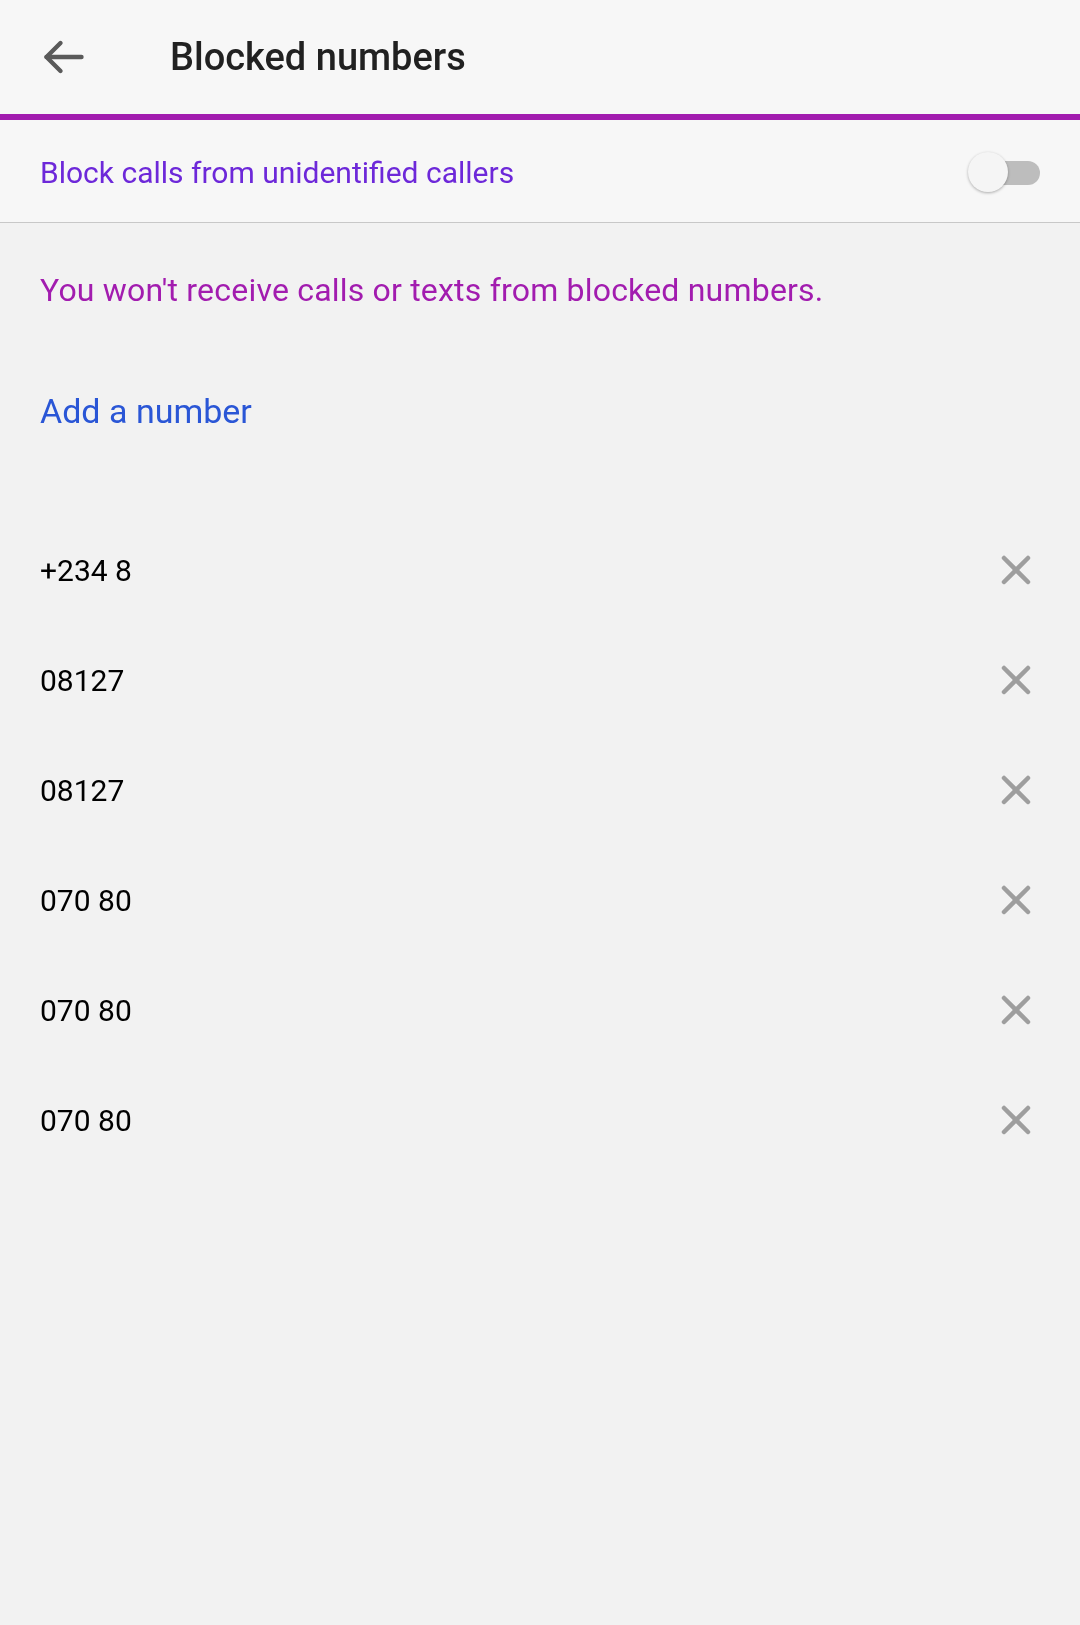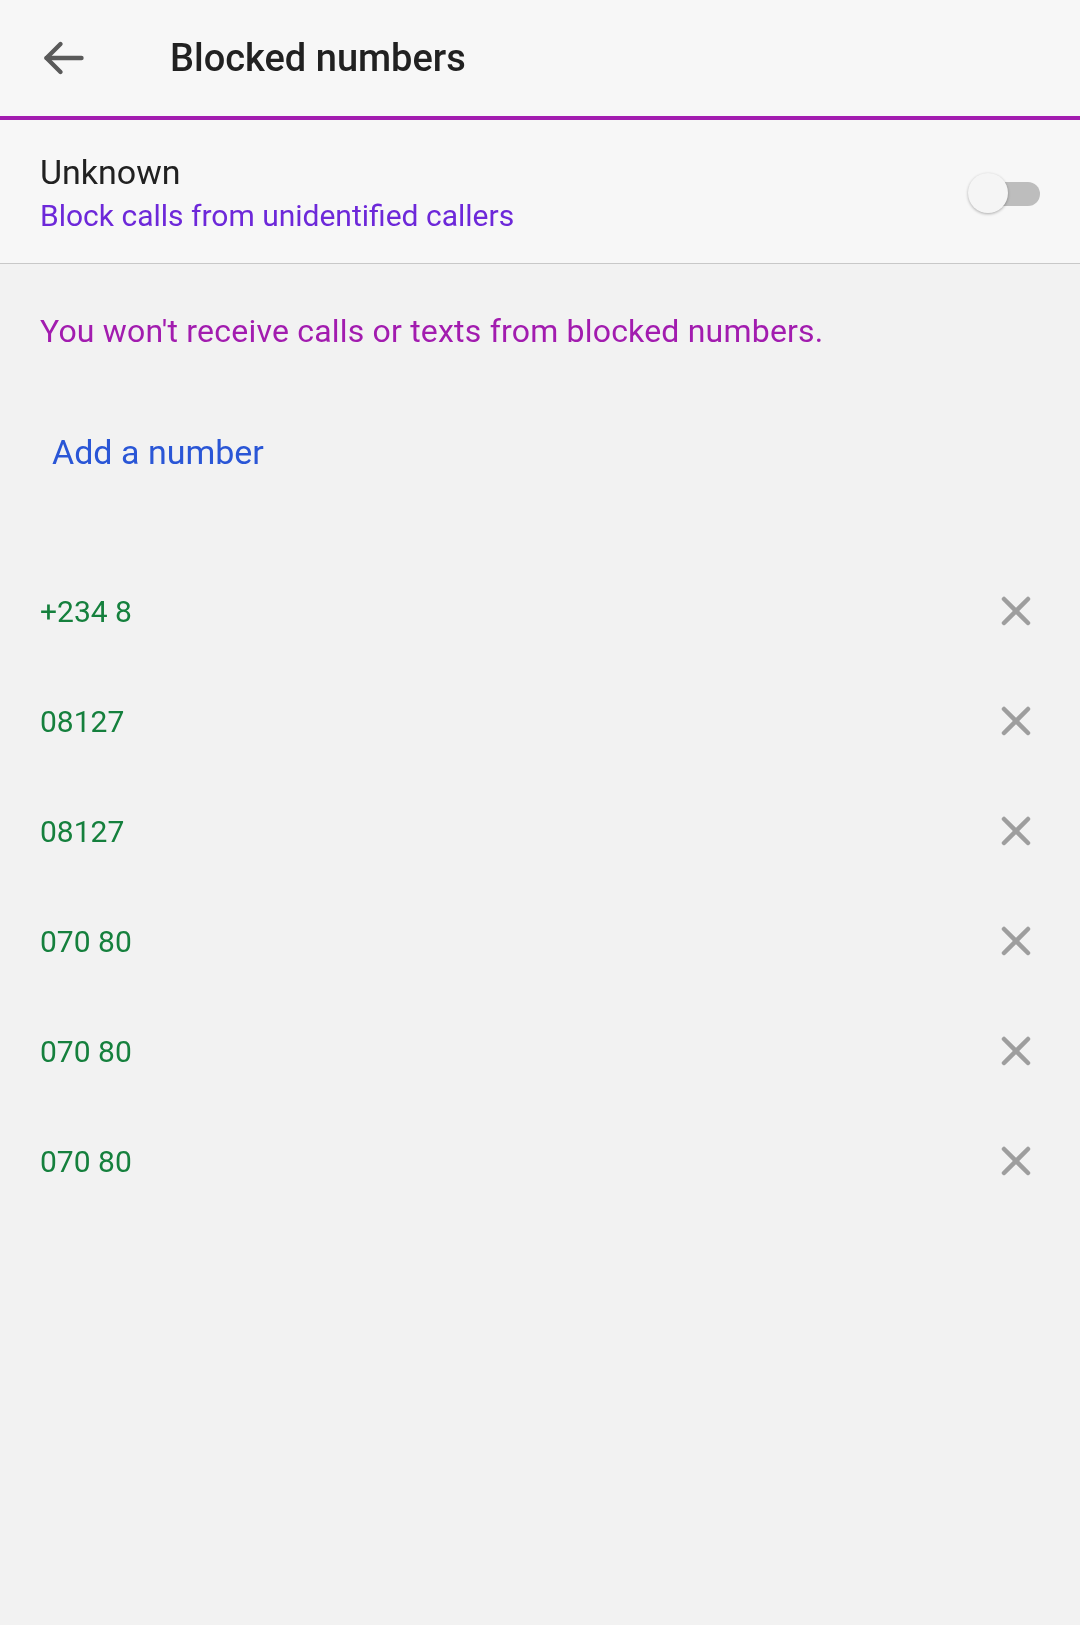--- a/index.html
+++ b/index.html
@@ -13,21 +13,21 @@
       height: 1625px;
       background: #f2f2f2;
       color: #212121;
     }
     .header {
       display: flex;
       align-items: center;
       height: 120px;
       background: #f7f7f7;
       padding: 0 40px;
-      border-bottom: 4px solid #a21caf;
+      border-bottom: 6px solid #a21caf;
     }
     .back-btn {
       width: 48px;
       height: 48px;
       display: flex;
       align-items: center;
       justify-content: center;
       cursor: pointer;
     }
     .back-btn svg {
@@ -90,38 +90,38 @@
       border-radius: 50%;
       box-shadow: 0 1px 3px rgba(0,0,0,0.3);
     }
     .description {
       padding: 48px 40px;
       font-size: 32px;
       color: #a21caf;
       letter-spacing: 0.2px;
     }
     .add-number {
-      padding: 34px 52px;
+      padding: 34px 40px;
       font-size: 34px;
       color: #2a56d6;
       cursor: pointer;
     }
     .number-list {
       padding-top: 50px;
     }
     .number-row {
       display: flex;
       align-items: center;
       justify-content: space-between;
       height: 110px;
       padding: 0 40px;
     }
     .number-text {
       font-size: 30px;
-      color: #15803d;
+      color: #000000;
       white-space: nowrap;
       overflow: hidden;
     }
     .remove-btn {
       width: 48px;
       height: 48px;
       display: flex;
       align-items: center;
       justify-content: center;
       cursor: pointer;
@@ -142,21 +142,20 @@
     <svg viewBox="0 0 24 24">
       <line x1="22" y1="12" x2="2" y2="12"></line>
       <polyline points="10,4 2,12 10,20"></polyline>
     </svg>
   </div>
   <div class="title">Blocked numbers</div>
 </div>
 
 <div class="unknown-setting">
   <div class="unknown-text">
-    <div class="unknown-title">Unknown</div>
     <div class="unknown-subtitle">Block calls from unidentified callers</div>
   </div>
   <div class="toggle">
     <div class="toggle-track"></div>
     <div class="toggle-knob"></div>
   </div>
 </div>
 
 <div class="description">You won't receive calls or texts from blocked numbers.</div>
 

